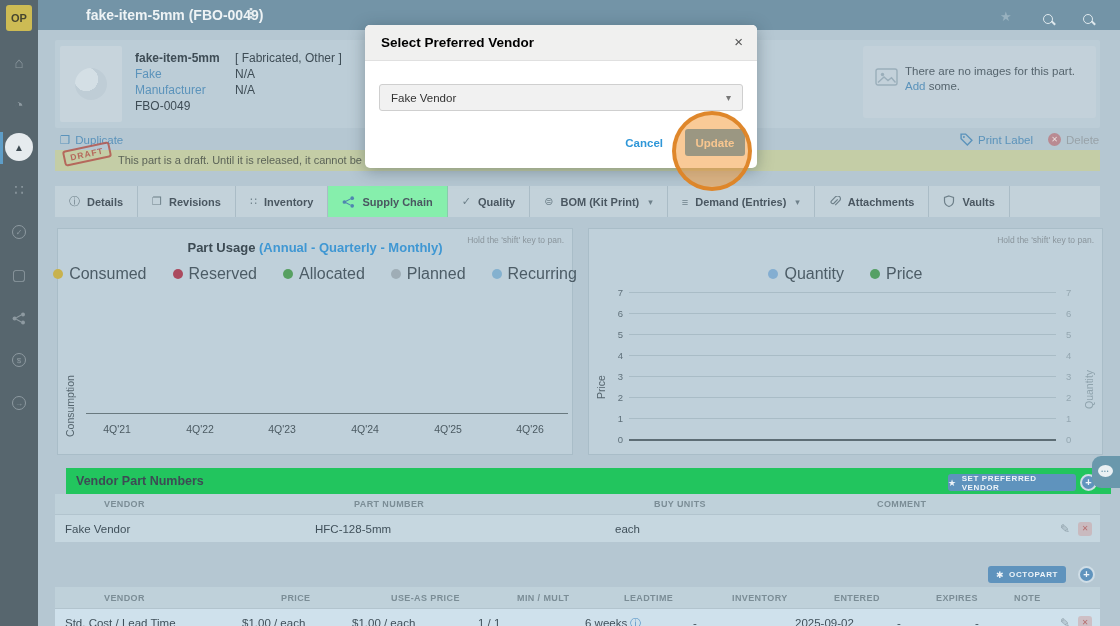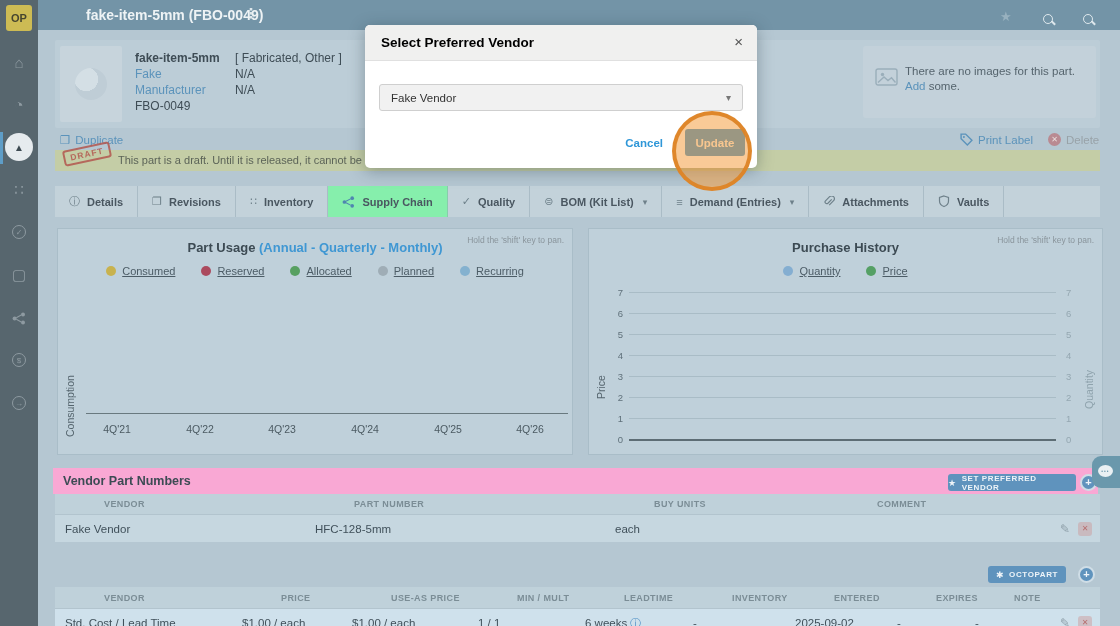--- a/index.html
+++ b/index.html
@@ -60,35 +60,35 @@
          border-right:1px solid rgba(140,162,174,.45); white-space:nowrap; }
   .tab .ticon { color:#6e808a; font-size:11px; font-weight:normal; display:inline-flex; }
   .tab.active { background:#86efac; }
   .tab .chev { font-size:9px; color:#6e808a; margin-left:2px; }
 
   
   .panel { position:absolute; background:#bfd0da; border:1px solid #a9bdc8; }
   .pan-hint { position:absolute; right:8px; top:6px; font-size:8.5px; color:#8a959c; }
   .c-title { position:absolute; left:0; width:100%; top:11px; text-align:center; font-size:13px; font-weight:bold; color:#3c4a53; }
   .c-legend { position:absolute; left:0; width:100%; top:36px; display:flex; justify-content:center; gap:26px; }
-  .legend-item { display:inline-flex; align-items:center; gap:6px; font-size:11px; color:#4c5c66;text-decoration:underline; }
+  .legend-item { display:inline-flex; align-items:center; gap:6px; font-size:16px; color:#4c5c66; }
   .legend-item em { font-style:normal; }
   .dot { width:10px; height:10px; border-radius:50%; display:inline-block; }
   .ylab { position:absolute; font-size:10.5px; color:#55656e; writing-mode:vertical-rl; transform:rotate(180deg); }
   .axisline { position:absolute; height:1px; background:#69797f; }
   .xt { position:absolute; width:60px; text-align:center; font-size:10.5px; color:#4b5a62; }
   .gl { position:absolute; left:0; width:100%; height:0; }
   .gline { position:absolute; left:40px; right:46px; top:0; height:1px; background:rgba(120,142,152,.3); }
   .gl.zero .gline { background:#5d6d75; height:1.5px; }
   .glab { position:absolute; top:-5px; font-size:9.5px; }
   .glab.l { left:14px; width:20px; text-align:right; color:#5f707a; }
   .glab.r { right:16px; width:20px; text-align:left; color:#94a7b1; }
 
   
-  .sect-head { position:absolute; left:53px; width:1045px; background:#f9a8d4;text-align:right; }
+  .sect-head { position:absolute; left:66px; width:1045px; background:#22c55e;text-align:right; }
   .sect-title { position:absolute; left:10px; top:50%; transform:translateY(-50%); font-size:12.5px; font-weight:bold; color:#3d4b54; }
   .thead { position:absolute; left:55px; width:1045px; background:#bfd1da; }
   .th { position:absolute; top:50%; transform:translateY(-50%); font-size:9px; font-weight:bold; letter-spacing:.4px; color:#7b8d96;margin-left:39px; }
   .trow { position:absolute; left:55px; width:1045px; border-top:1px solid #b2c4ce; }
   .td { position:absolute; top:50%; transform:translateY(-50%); font-size:11.5px; color:#40505a; }
   .btn-blue { position:absolute; background:#5f93bd; color:#eef4f8; font-size:8px; font-weight:bold; letter-spacing:.6px;
               border-radius:3px; display:flex; align-items:center; justify-content:center; gap:5px; }
   .btn-plus { position:absolute; width:17px; height:17px; border-radius:50%; background:#5f93bd; border:2px solid #cfdde6;
               color:#eef4f8; font-size:11px; font-weight:bold; display:flex; align-items:center; justify-content:center; line-height:1; }
   .row-ico { position:absolute; top:50%; transform:translateY(-50%); }
@@ -243,21 +243,21 @@
         <path d="M4.3 5.7 9.2 3.1 M4.3 7.3 9.2 9.9" stroke="#4f86b0" stroke-width="1.1"></path>
       </svg>
       <span>Supply Chain</span>
     </div>
     <div class="tab">
         <span class="ticon">✓</span>
         <span>Quality</span>
       </div>
     <div class="tab">
         <span class="ticon">⊜</span>
-        <span>BOM (Kit List)</span>
+        <span>BOM (Kit Print)</span>
         <span class="chev">▾</span>
       </div>
     <div class="tab">
         <span class="ticon">≡</span>
         <span>Demand (Entries)</span>
         <span class="chev">▾</span>
       </div>
     <div class="tab">
       <svg width="12" height="12" viewBox="0 0 12 12">
         <path d="M8.7 3.4 4.9 7.2a1.7 1.7 0 0 1-2.4-2.4L6.6 0.7a2.8 2.8 0 0 1 4 4L6.2 9.1" fill="none" stroke="#6e808a" stroke-width="1.2"></path>
@@ -307,21 +307,20 @@
     <span class="xt" style="left:29px;  top:194px">4Q'21</span>
     <span class="xt" style="left:112px; top:194px">4Q'22</span>
     <span class="xt" style="left:194px; top:194px">4Q'23</span>
     <span class="xt" style="left:277px; top:194px">4Q'24</span>
     <span class="xt" style="left:360px; top:194px">4Q'25</span>
     <span class="xt" style="left:442px; top:194px">4Q'26</span>
   </div>
 
   <div class="panel" style="left:588px; top:228px; width:515px; height:227px">
     <div class="pan-hint">Hold the 'shift' key to pan.</div>
-    <div class="c-title">Purchase History</div>
     <div class="c-legend">
       <span class="legend-item">
           <i class="dot" style="background: rgb(132, 174, 209);"></i>
           <em>Quantity</em>
         </span>
       <span class="legend-item">
           <i class="dot" style="background: rgb(85, 160, 101);"></i>
           <em>Price</em>
         </span>
     </div>

